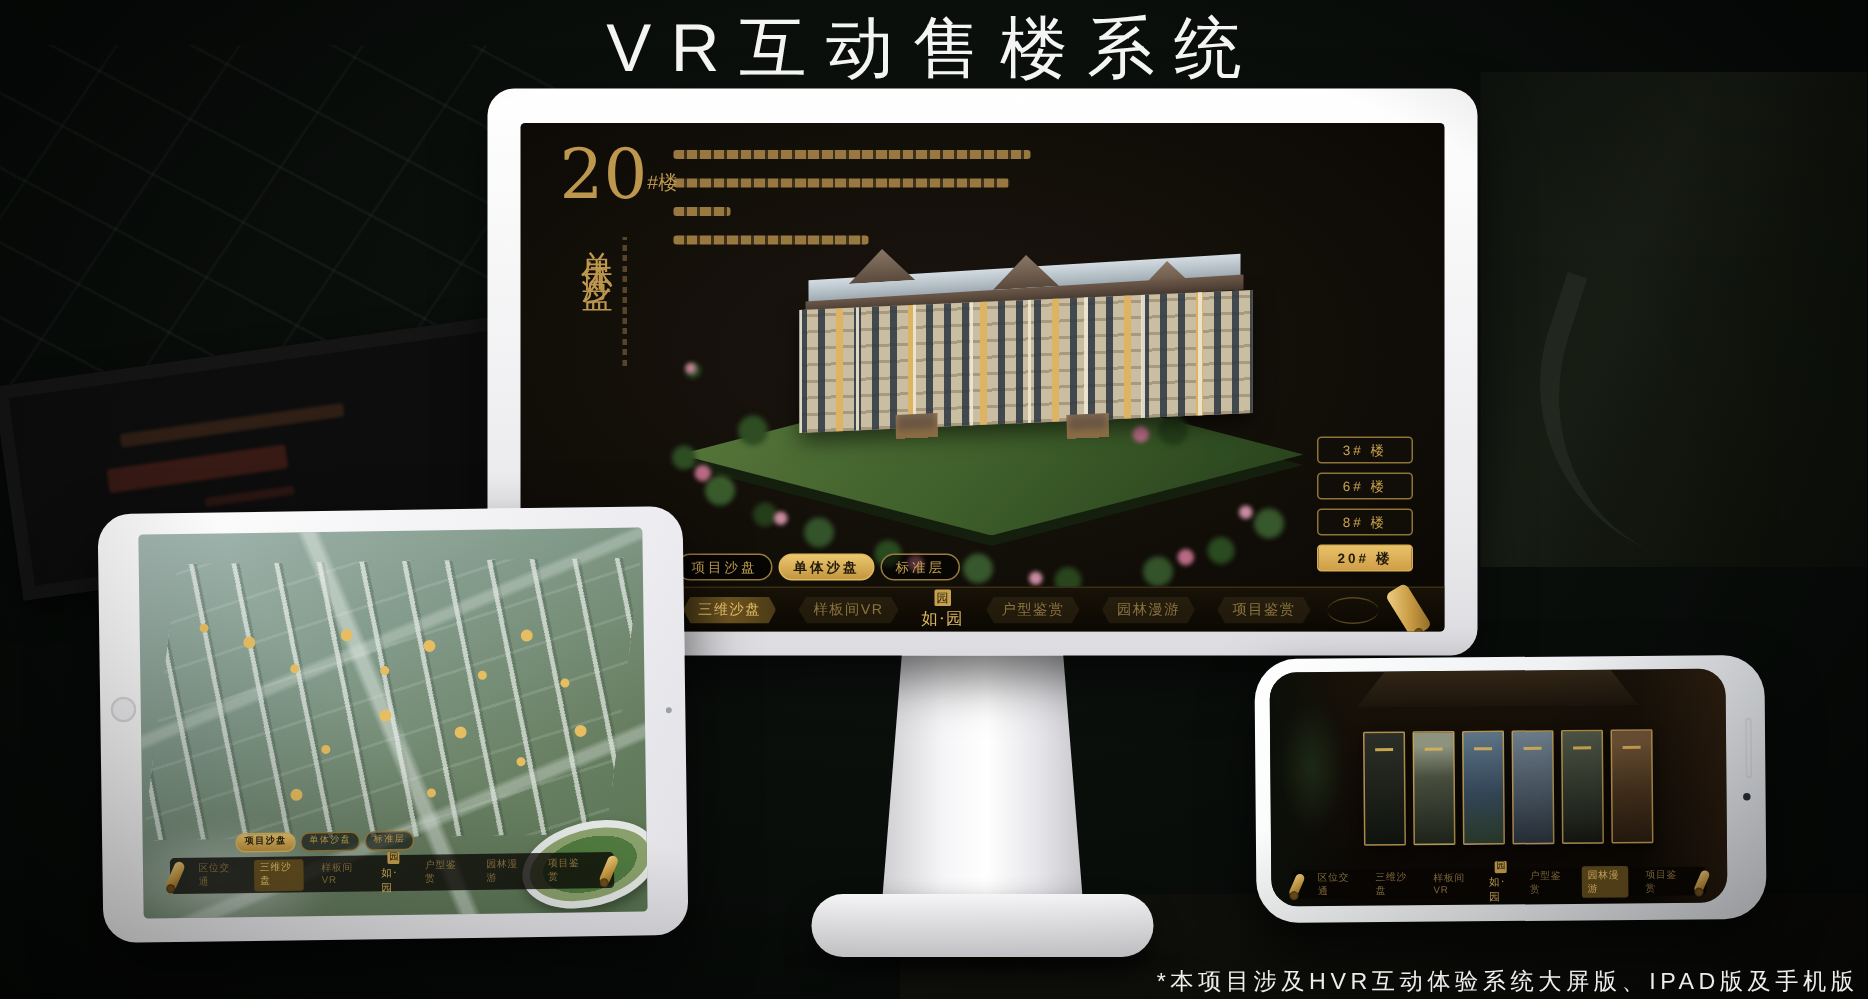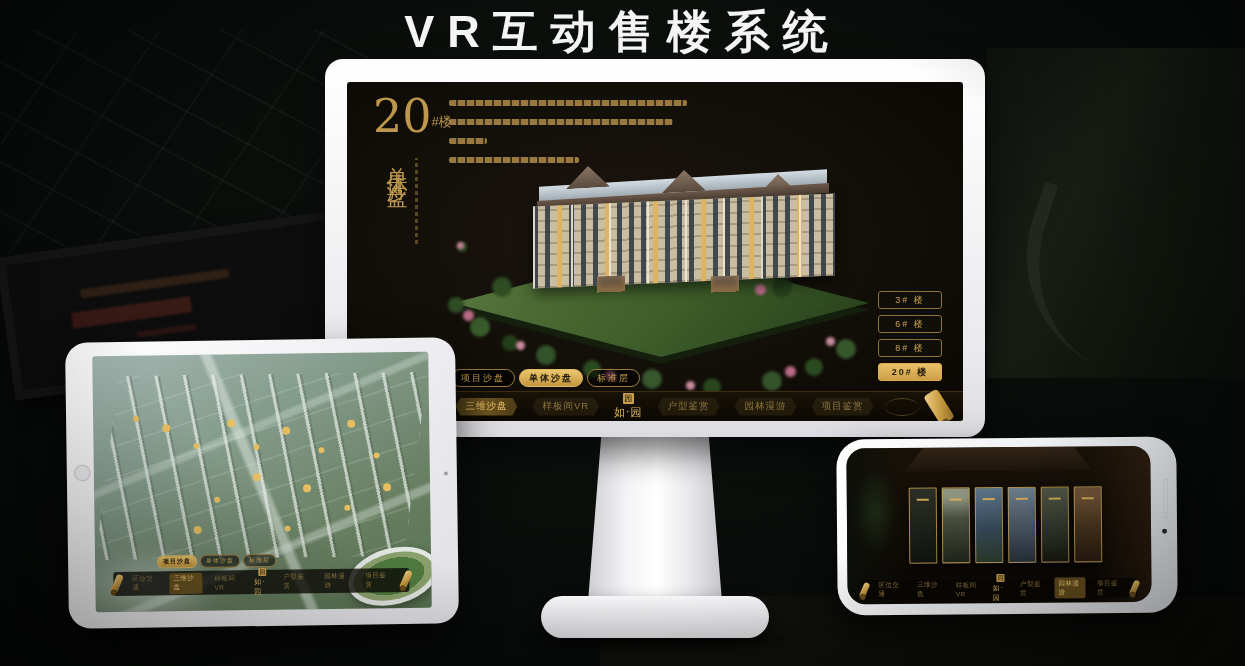--- a/index.html
+++ b/index.html
@@ -17,21 +17,21 @@
   .bg-plaque i:nth-child(2){left:58px;top:56px;width:120px;height:16px;}
   .bg-plaque i:nth-child(3){left:120px;top:84px;width:60px;height:6px;opacity:.3;}
   .bg-photo{position:absolute;right:0;top:48px;width:258px;height:330px;opacity:.9;
     background:linear-gradient(115deg,#10140f 0%,#1a1f16 38%,#12160e 62%,#0b0e09 100%);}
   .bg-photo:after{content:"";position:absolute;left:30px;top:150px;width:120px;height:160px;
     border-left:14px solid rgba(150,160,150,.10);border-radius:0 0 0 120px;transform:rotate(18deg);}
   .bg-bottom{position:absolute;left:600px;bottom:0;width:645px;height:70px;
     background:linear-gradient(90deg,rgba(26,22,16,.5),rgba(14,12,9,.7));}
   
   .title{position:absolute;top:2px;left:0;width:100%;text-align:center;color:#f4f4f4;
-    font-size:45px;font-weight:bold;letter-spacing:13px;z-index:9;}
+    font-size:45px;font-weight:normal;letter-spacing:13px;z-index:9;}
   .footnote{position:absolute;right:6px;bottom:1px;color:#ededed;font-size:15.5px;
     letter-spacing:3px;z-index:9;}
   
   .scrollh{position:relative;background:linear-gradient(120deg,#f0d187,#c79a42 55%,#8f6a26);border-radius:4px;}
   .scrollh:after{content:"";position:absolute;left:18%;bottom:-2px;width:6px;height:6px;border-radius:50%;
     background:radial-gradient(circle,#6f4f1c 30%,#3a2a0e);}
   
   .monitor{position:absolute;left:325px;top:59px;width:660px;height:378px;z-index:2;border-radius:18px;
     background:linear-gradient(#ffffff,#e9e9ec 80%,#dcdce0);box-shadow:0 14px 34px rgba(0,0,0,.6);}
   .stand-neck{position:absolute;left:588px;top:434px;width:134px;height:168px;z-index:1;
@@ -340,15 +340,16 @@
           <span class="name">如·园</span>
         </span>
         <span class="nav-item tiny">户型鉴赏</span>
         <span class="nav-item tiny active">园林漫游</span>
         <span class="nav-item tiny">项目鉴赏</span>
         <span class="scrollh hdl2"></span>
       </div>
     </div>
   </div>
 
+  <div class="footnote">*本项目涉及HVR互动体验系统大屏版、IPAD版及手机版</div>
 
   <div class="vignette"></div>
 </div>
 
 </body></html>

